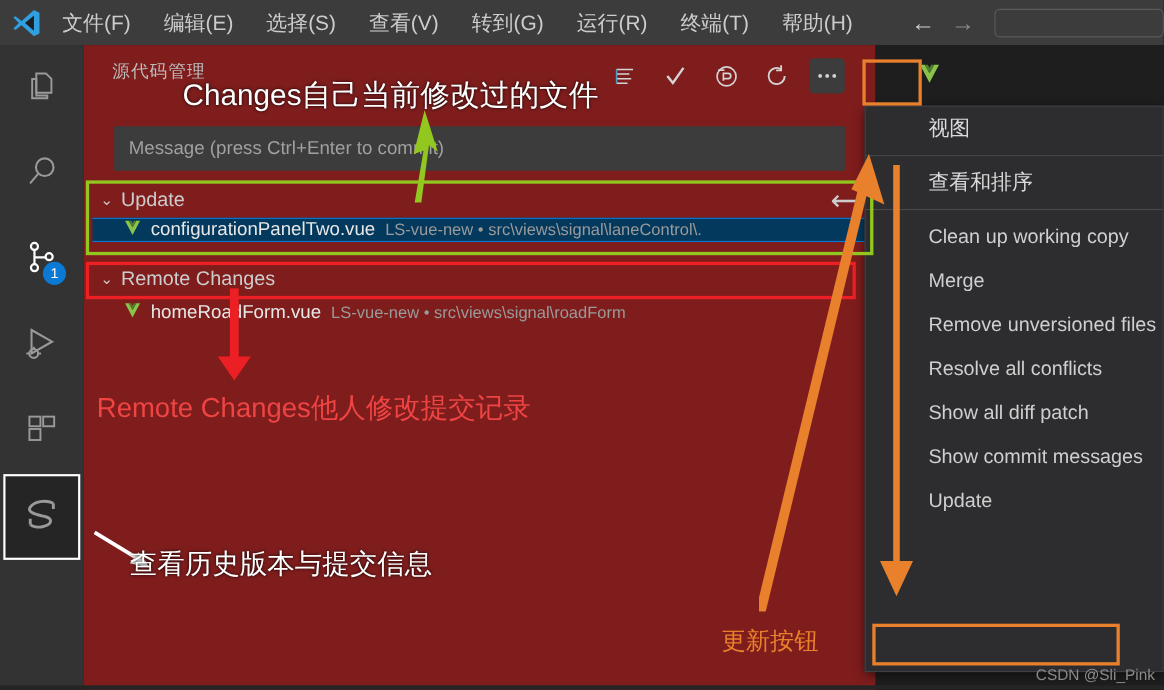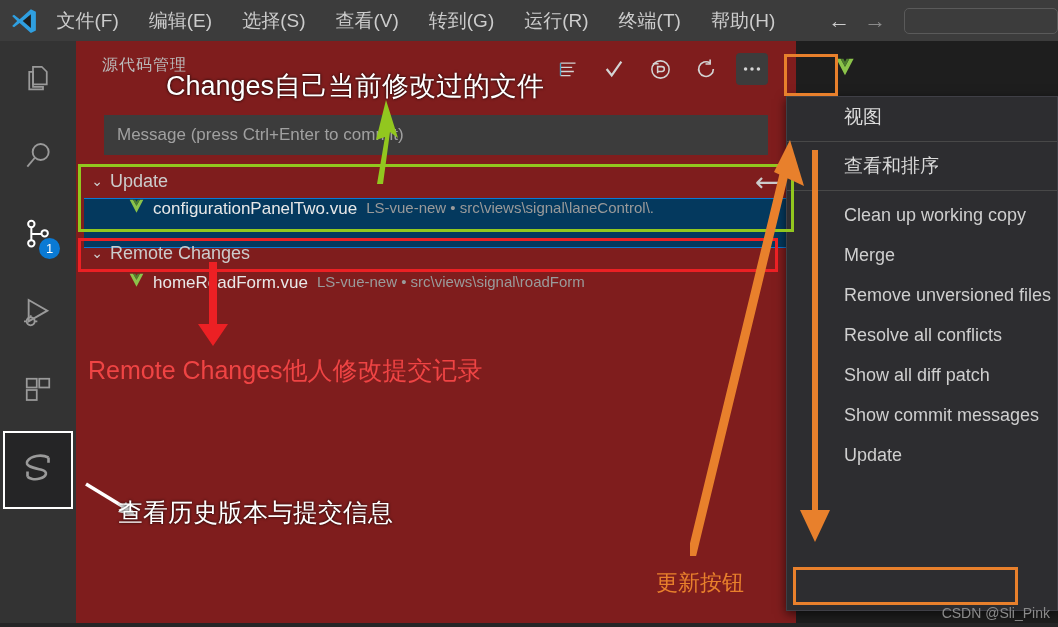--- a/index.html
+++ b/index.html
@@ -79,22 +79,22 @@
     padding-left: 12px;
   }
 
   .section-row {
     position: absolute; left: 84px; width: 712px; height: 34px;
     display: flex; align-items: center; color: #cccccc; font-size: 18px;
   }
   .chev { display: inline-block; width: 26px; text-align: center; font-size: 14px; color: #cccccc; }
 
   .file-row {
-    position: absolute; left: 84px; width: 712px; height: 50px;
-    display: flex; align-items: flex-start; font-size: 17px; padding-left: 44px;
+    position: absolute; left: 84px; width: 712px; height: 22px;
+    display: flex; align-items: center; font-size: 17px; padding-left: 28px;
   }
   .file-row.selected {
     background: #04395e; border-top: 1px solid #0a7ad4; border-bottom: 1px solid #0a7ad4;
   }
   .vue-ico { color: #8bc34a; font-size: 17px; margin-right: 8px; line-height: 1; }
   .fname { color: #e8e8e8; }
   .fmeta { color: #9a9a9a; font-size: 15px; margin-left: 9px; }
 
   .scm-scroll-glyph {
     position: absolute; left: 755px; top: 167px; color: #cccccc;

